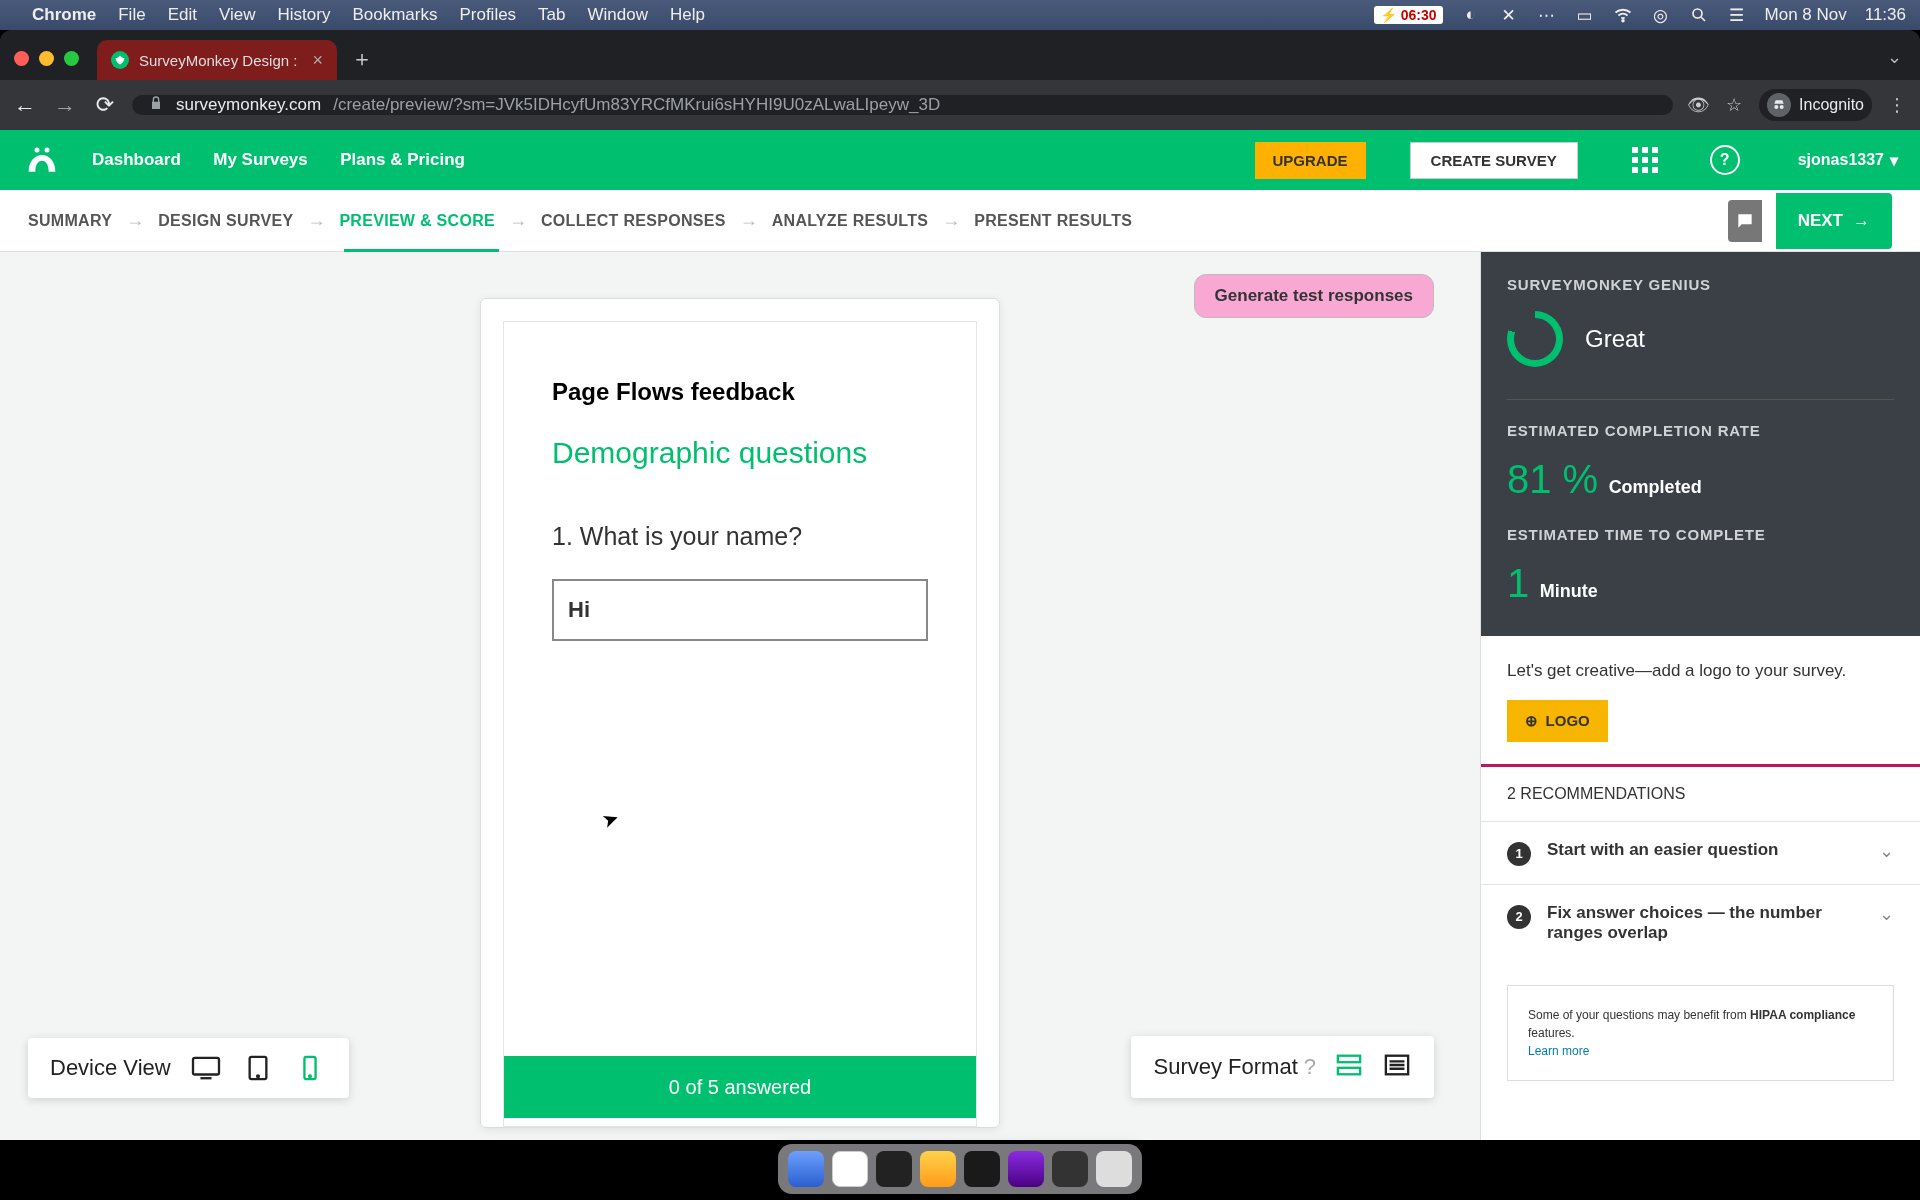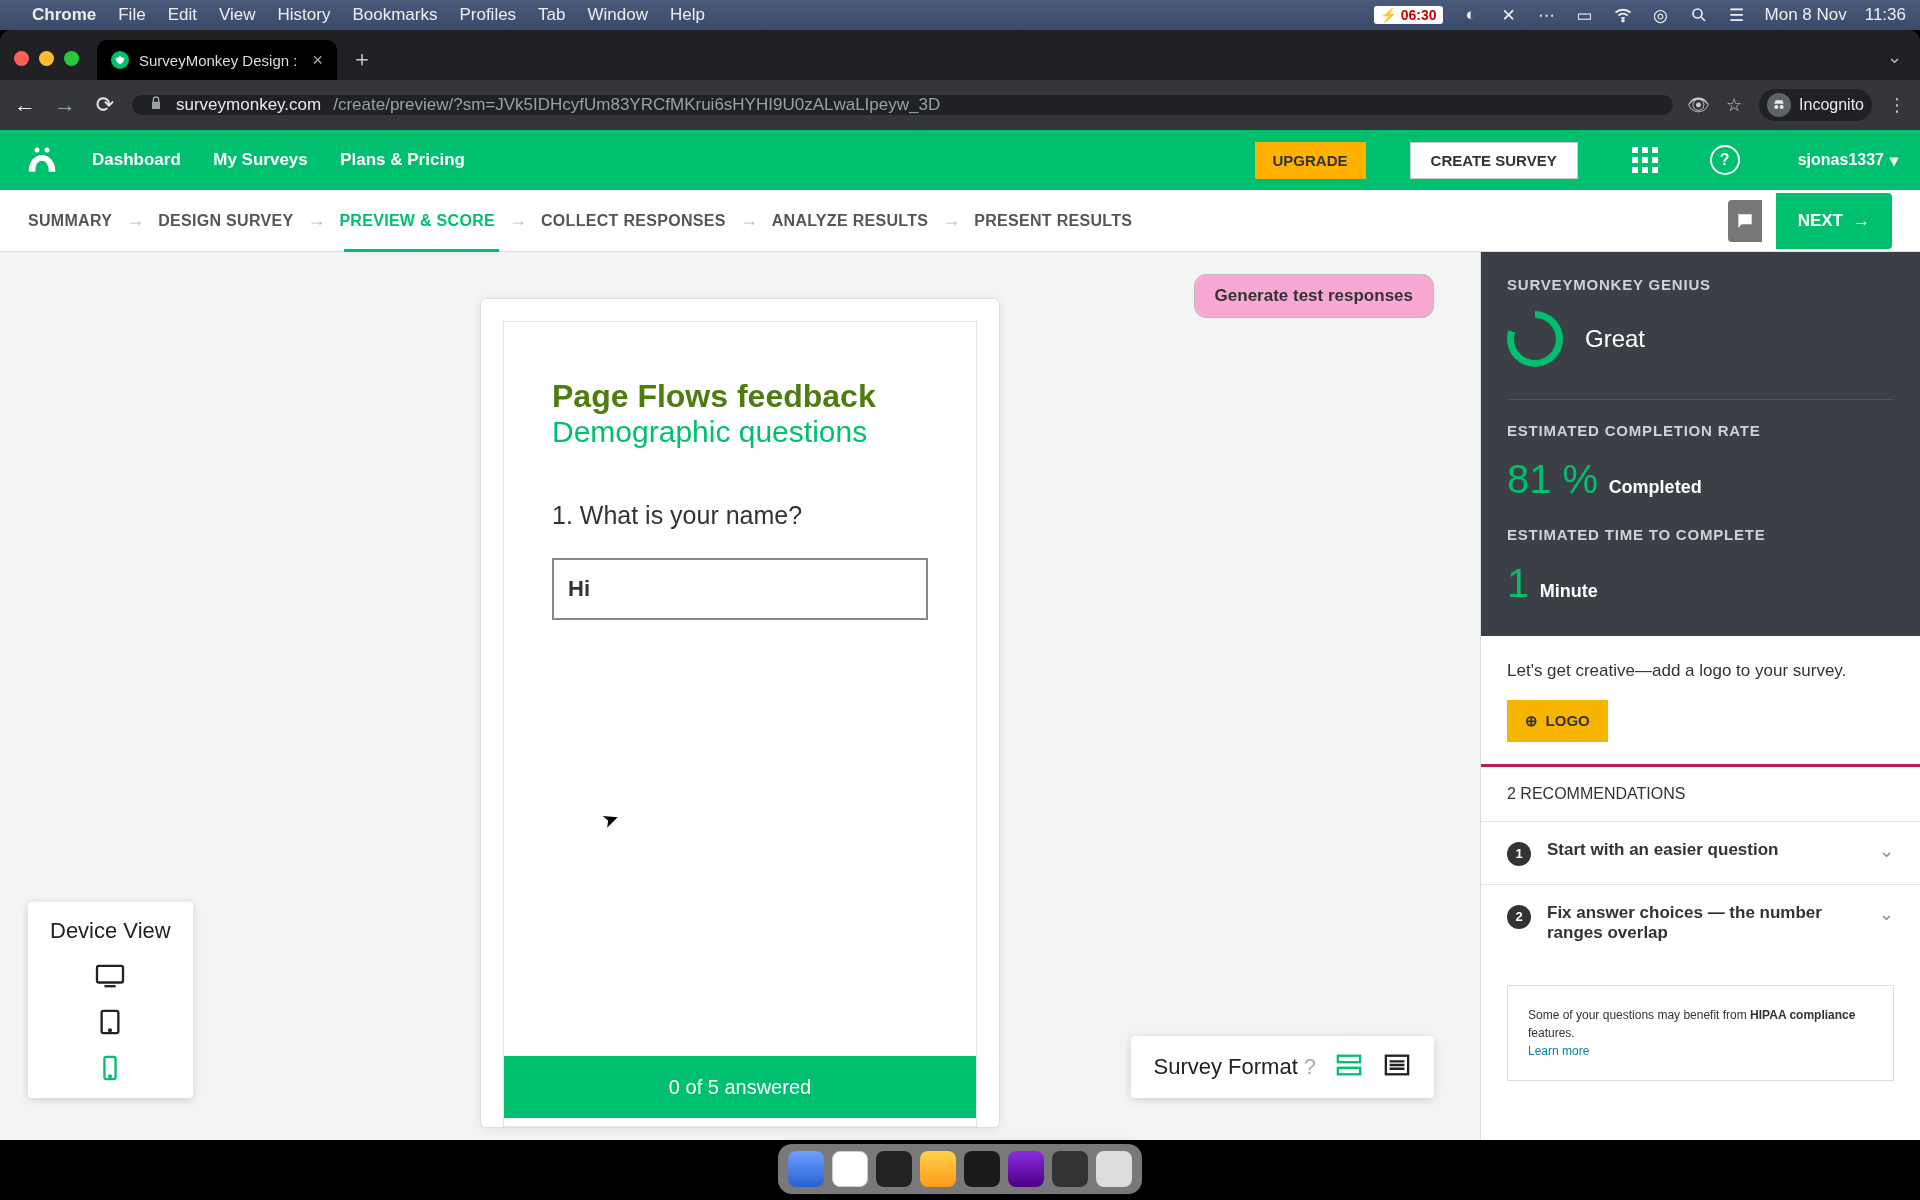--- a/index.html
+++ b/index.html
@@ -17,21 +17,21 @@
     padding:1px 6px; border-radius:3px; display:flex; align-items:center; gap:3px;}
   .menubar .ico   { width:20px; height:20px; display:flex; align-items:center; justify-content:center; }
 
   
   .browser { position:absolute; top:30px; left:0; right:0; bottom:60px;
     background:#2b2b2b; border-radius:12px 12px 0 0; overflow:hidden; }
   .tabstrip { height:50px; background:#202124; display:flex; align-items:flex-end; padding-left:14px; }
   .traffic { display:flex; gap:10px; align-items:center; margin-right:18px; margin-bottom:14px;}
   .tl { width:15px; height:15px; border-radius:50%; }
   .tl.r{background:#ff5f57;} .tl.y{background:#febc2e;} .tl.g{background:#28c840;}
-  .tab { height:40px; background:#000000; border-radius:10px 10px 0 0;
+  .tab { height:40px; background:#7f1d1d; border-radius:10px 10px 0 0;
     display:flex; align-items:center; padding:0 14px; color:#ddd; font-size:15px;
     min-width:240px; gap:10px; }
   .tab .fav { width:18px; height:18px; border-radius:50%; background:#00bf6f;
     display:flex; align-items:center; justify-content:center; }
   .tab .fav svg{width:12px;height:12px;}
   .tab .close{ margin-left:auto; color:#aaa; font-size:18px;}
   .newtab { width:34px; height:34px; margin-left:8px; margin-bottom:4px;
     display:flex; align-items:center; justify-content:center; color:#ccc; font-size:22px;}
   .tabstrip .spacer{flex:1;}
   .tabdrop{ color:#bbb; margin-right:18px; margin-bottom:12px; font-size:18px;}
@@ -93,35 +93,35 @@
   .gen-test{ position:absolute; top:22px; right:46px; background:#f9a8d4;
     border:1px solid #bbb; border-radius:12px; padding:11px 20px; font-weight:600;
     font-size:17px; color:#333;}
 
   .phone{ position:absolute; top:46px; left:50%; transform:translateX(-50%);
     width:520px; height:830px; background:#fff; border:1px solid #ddd; border-radius:6px;
     box-shadow:0 2px 10px rgba(0,0,0,.08); display:flex; flex-direction:column;
     overflow:hidden;}
   .phone-inner{ margin:22px 22px 0 22px; border:1px solid #e5e5e5; flex:1;
     display:flex; flex-direction:column; padding:56px 48px 0 48px;}
-  .survey-title{ color:#4d7c0f; font-weight:800; font-size:32px; }
+  .survey-title{ color:#000000; font-weight:800; font-size:24px; margin-bottom:30px;}
   .section-title{ color:#00bf6f; font-weight:500; font-size:30px; margin-bottom:52px;}
   .q-label{ font-size:25px; color:#333; margin-bottom:28px;}
   .q-input{ width:100%; height:62px; border:2px solid #888; font-size:22px;
     font-weight:600; padding:0 14px; color:#333;}
   .phone-inner .fill{flex:1;}
   .progress{ height:62px; margin:8px -48px; background:#00bf6f; color:#fff;
     display:flex; align-items:center; justify-content:center; font-size:20px; font-weight:500;}
   .cursor{ position:absolute; top:555px; left:602px; font-size:20px; color:#000;
     transform:rotate(-20deg);}
 
   
   .device-view{ position:absolute; left:28px; bottom:42px; background:#fff;
     box-shadow:0 2px 10px rgba(0,0,0,.15); border-radius:4px;
-    display:flex; align-items:center; gap:18px; padding:16px 22px;flex-direction:column;}
+    display:flex; align-items:center; gap:18px; padding:16px 22px;}
   .device-view .lbl{ font-size:22px; color:#222;}
   .dv-ico{ width:34px;height:28px; display:flex;align-items:center;justify-content:center;}
   .dv-ico svg{width:30px;height:26px;stroke:#222;stroke-width:2.5;fill:none;}
   .dv-ico.active svg{stroke:#00bf6f;}
   .survey-format{ position:absolute; right:46px; bottom:42px; background:#fff;
     box-shadow:0 2px 10px rgba(0,0,0,.15); border-radius:4px;
     display:flex; align-items:center; gap:18px; padding:16px 22px;}
   .survey-format .lbl{font-size:22px;color:#222;display:flex;align-items:center;gap:6px;}
   .sf-ico svg{width:30px;height:26px;stroke:#222;stroke-width:2.5;fill:none;}
   .sf-ico.active svg{stroke:#00bf6f;}

